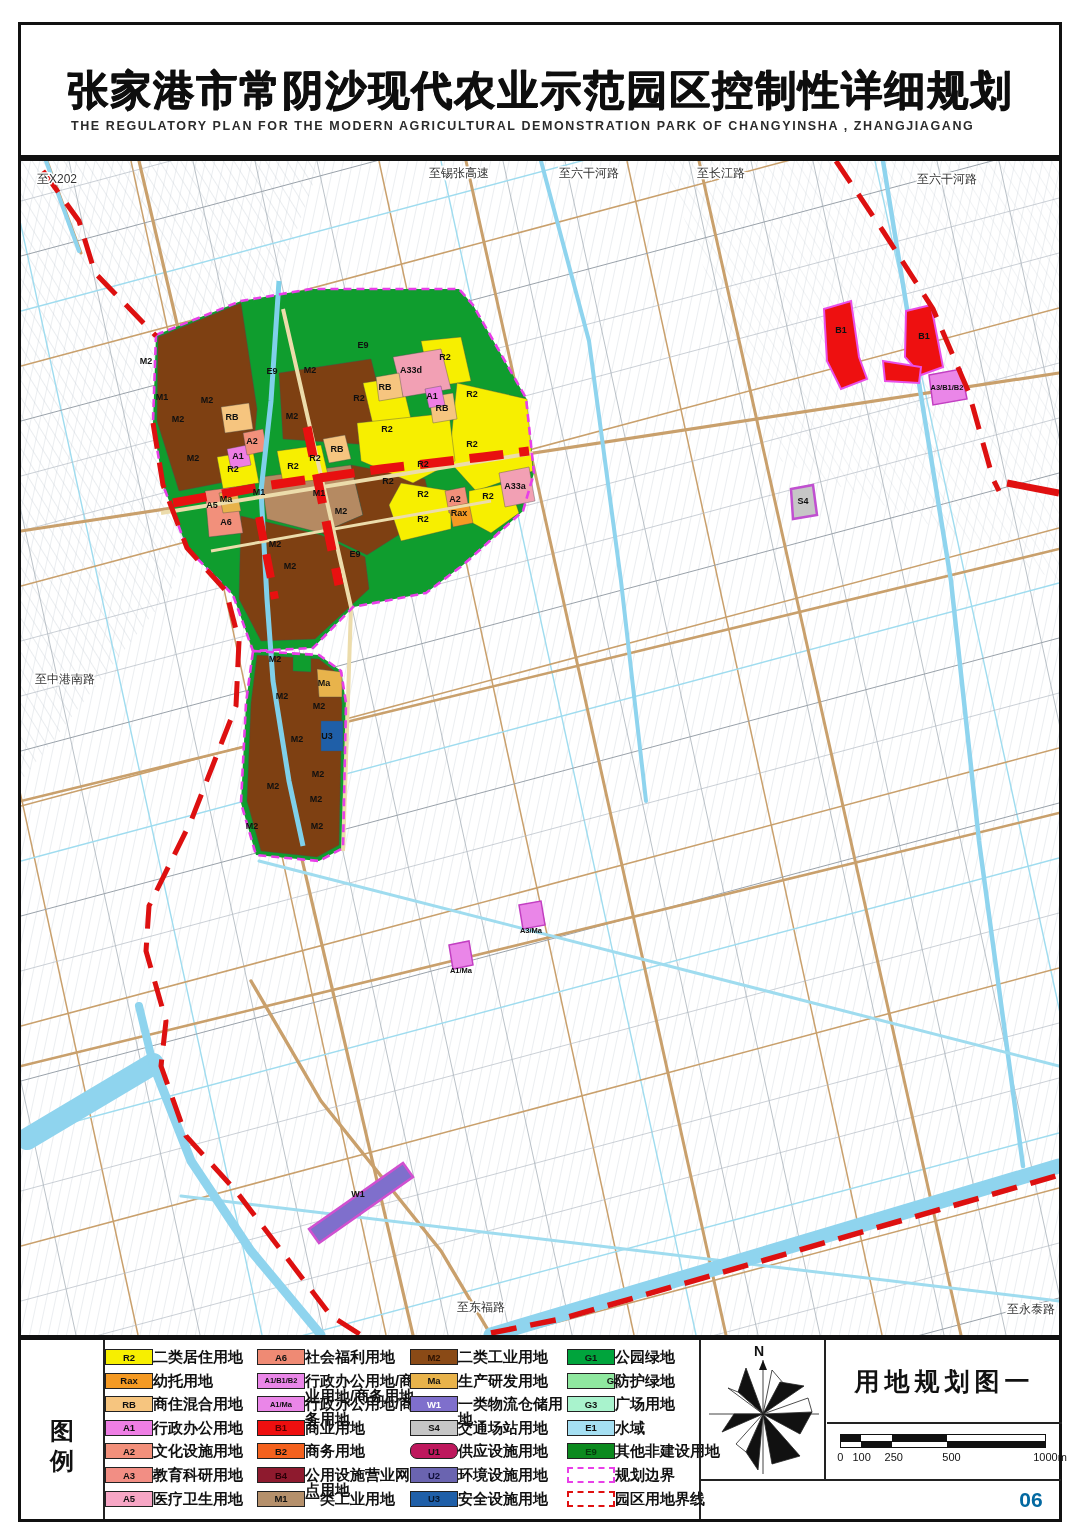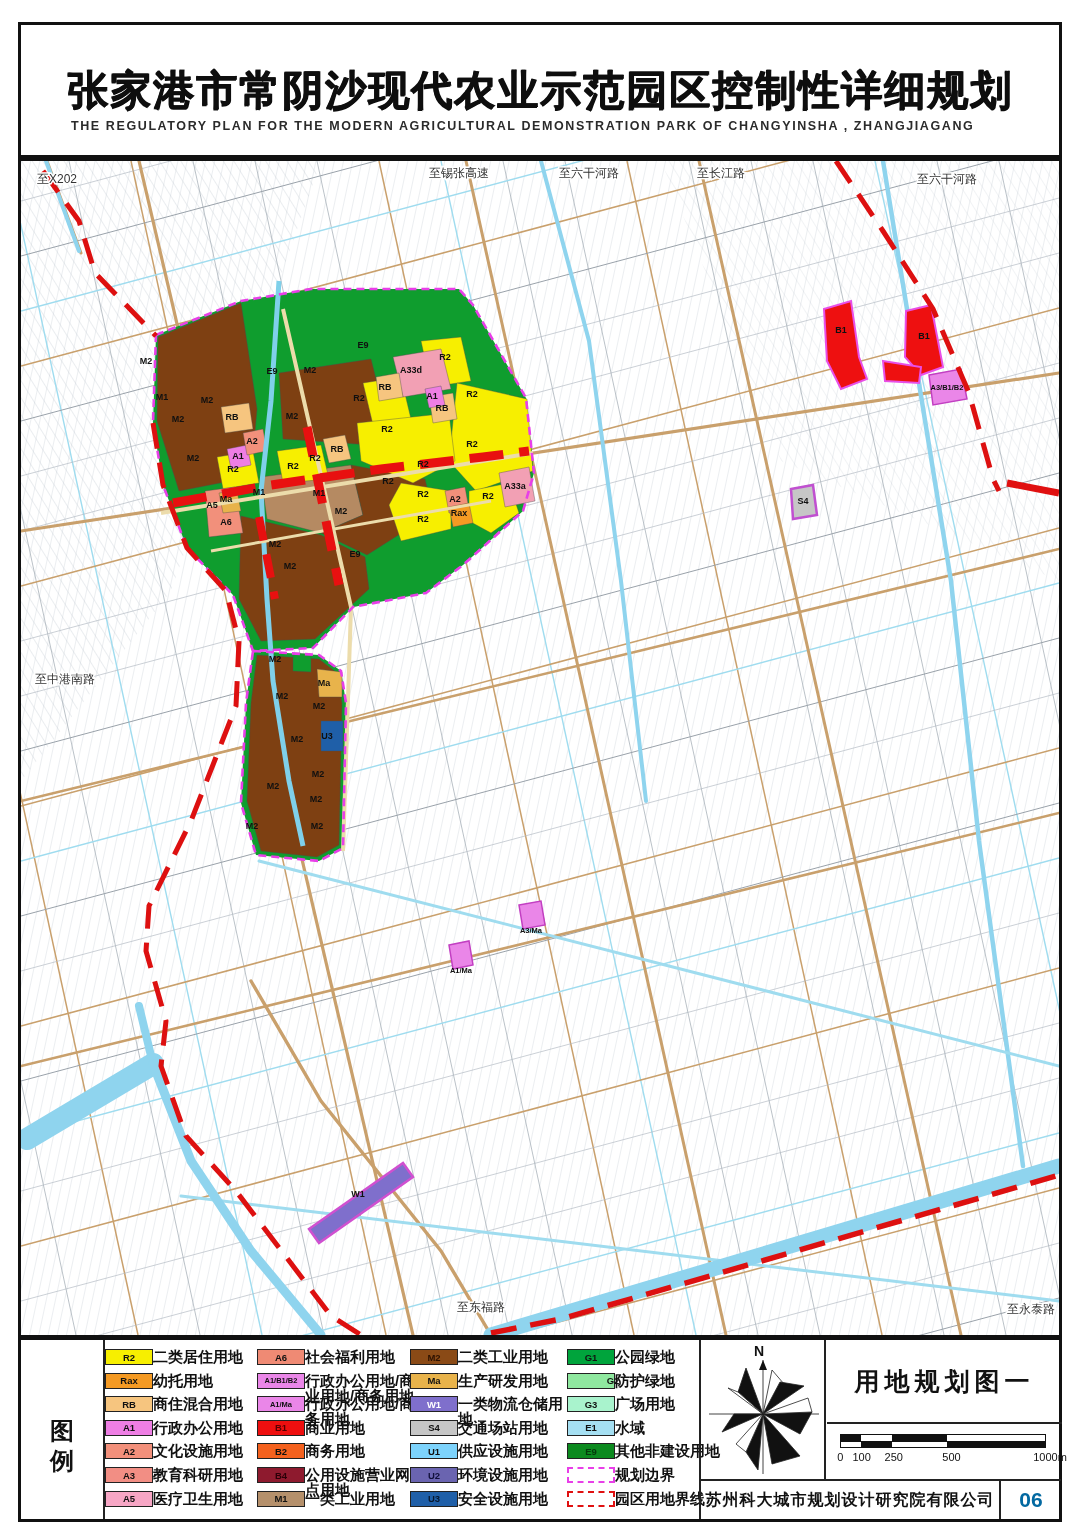--- a/index.html
+++ b/index.html
@@ -372,21 +372,21 @@
           </div>
           <div class="leg-item" style="left: 305px; top: 56.2px;">
             <div class="leg-swatch" style="background: rgb(127, 111, 204); color: rgb(255, 255, 255);">W1</div>
             <div class="leg-label">一类物流仓储用地</div>
           </div>
           <div class="leg-item" style="left: 305px; top: 79.8px;">
             <div class="leg-swatch" style="background: rgb(198, 198, 198); color: rgb(17, 17, 17);">S4</div>
             <div class="leg-label">交通场站用地</div>
           </div>
           <div class="leg-item" style="left: 305px; top: 103.4px;">
-            <div class="leg-swatch" style="background: #7dd3fc; color: rgb(17, 17, 17);">U1</div>
+            <div class="leg-swatch" style="background: #be185d; color: rgb(17, 17, 17); border-radius: 7px;">U1</div>
             <div class="leg-label">供应设施用地</div>
           </div>
           <div class="leg-item" style="left: 305px; top: 127px;">
             <div class="leg-swatch" style="background: rgb(106, 100, 176); color: rgb(16, 16, 58);">U2</div>
             <div class="leg-label">环境设施用地</div>
           </div>
           <div class="leg-item" style="left: 305px; top: 150.6px;">
             <div class="leg-swatch" style="background: rgb(31, 95, 168); color: rgb(6, 23, 46);">U3</div>
             <div class="leg-label">安全设施用地</div>
           </div>
@@ -461,23 +461,20 @@
           </div>
           <div id="scale-ticks">
               <span class="sb-tick" style="left: 2%;">0</span>
               <span class="sb-tick" style="left: 12%;">100</span>
               <span class="sb-tick" style="left: 27%;">250</span>
               <span class="sb-tick" style="left: 54%;">500</span>
               <span class="sb-tick" style="left: 100%;">1000m</span>
             </div>
         </div>
         <div id="bottomrow">
-          <div id="company-cell">
-            <div id="company-text">苏州科大城市规划设计研究院有限公司</div>
-          </div>
           <div id="page-cell">
             <div id="page-no">06</div>
           </div>
         </div>
       </div>
     </div>
 
   </div>
 </div>
 

